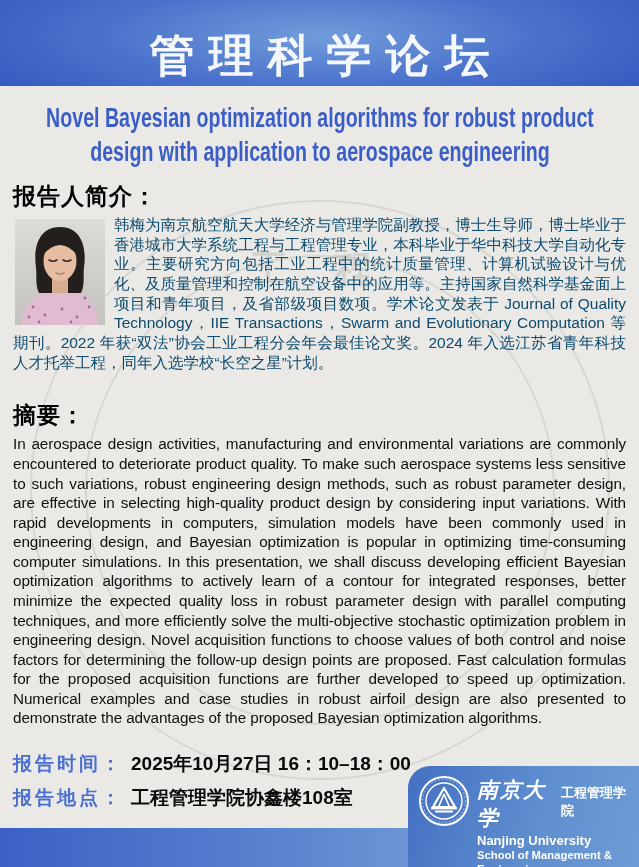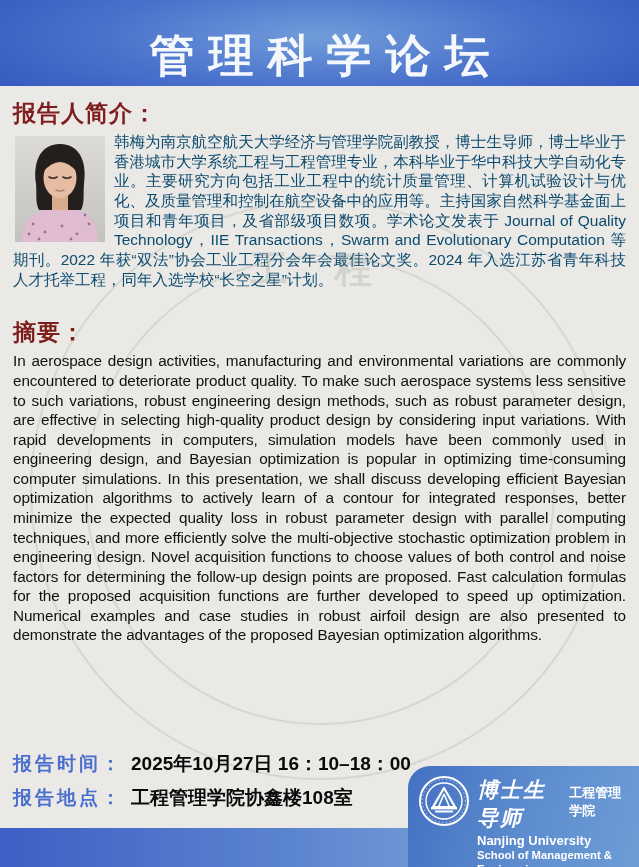--- a/index.html
+++ b/index.html
@@ -31,21 +31,21 @@
   .title-block { padding-top:15px; }
   .title-line { width:max-content; margin-left:50%; transform:translateX(-50%) scaleX(0.70);
     transform-origin:center; white-space:nowrap; font-size:28px; font-weight:bold; color:#3b5ec6;
     line-height:34px; }
 
   .speaker-block { margin-top:9px; padding-left:110px; color:#3355c3; font-weight:bold;
     font-size:20px; line-height:27px; }
   .speaker-row .lbl { margin-right:10px; }
   .speaker-row .nm { margin-right:14px; letter-spacing:2px; }
 
-  .sec-heading { margin:12px 0 3px 13px; font-size:23px; font-weight:800; color:#7f1d1d; letter-spacing:1px; }
+  .sec-heading { margin:12px 0 3px 13px; font-size:23px; font-weight:800; color:#000000; letter-spacing:1px; }
 
   .bio { margin:2px 13px 0 13px; font-size:15.5px; line-height:1.27; text-align:justify;
     color:#0c4a6e; font-weight:500; }
   .photo { float:left; width:90px; height:106px; margin:4px 9px 2px 2px; display:block; }
 
   .abstract-heading { clear:both;margin-top:28px; }
   .abstract { margin:0 13px; font-size:15.3px; line-height:1.28; text-align:justify;
     color:#101010; font-weight:500; letter-spacing:-0.1px; }
 
   
@@ -81,20 +81,24 @@
 
   <div class="card-upper"></div>
   <div class="card-lower"></div>
 
   <div class="wm-circle wm-c1"></div>
   <div class="wm-circle wm-c2"></div>
   <div class="wm-chars">工程</div>
 
   <div class="content">
 
+    <div class="title-block">
+      <div class="title-line">Novel Bayesian optimization algorithms for robust product</div>
+      <div class="title-line">design with application to aerospace engineering</div>
+    </div>
 
 
     <div class="sec-heading">报告人简介：</div>
 
     <div class="bio">
       <svg class="photo" viewBox="0 0 90 106" xmlns="http://www.w3.org/2000/svg">
         <defs>
           <linearGradient id="pbg" x1="0" y1="0" x2="0" y2="1">
             <stop offset="0" stop-color="#dcdbd8"></stop>
               <stop offset="1" stop-color="#c3c2bf"></stop>
@@ -144,21 +148,21 @@
         <circle cx="26" cy="26" r="24" stroke="#ffffff" stroke-width="2" fill="none"></circle>
         <circle cx="26" cy="26" r="21.5" stroke="#ffffff" stroke-width="0.8" fill="none" stroke-dasharray="1.2 2.6" opacity="0.9"></circle>
         <circle cx="26" cy="26" r="18" stroke="#ffffff" stroke-width="1.4" fill="none"></circle>
         <path d="M26 13 L37 32 L15 32 Z" stroke="#ffffff" stroke-width="2.2" fill="none" stroke-linejoin="round"></path>
         <path d="M26 19 L31.5 32 M26 19 L20.5 32" stroke="#ffffff" stroke-width="1.6" fill="none"></path>
         <rect x="13" y="32" width="26" height="2.4" fill="#ffffff"></rect>
         <rect x="17" y="35.5" width="18" height="2" fill="#ffffff"></rect>
       </svg>
       <div class="panel-names">
         <div class="cn-line">
-          <span class="univ-cn">博士生导师</span>
+          <span class="univ-cn">南京大学</span>
           <span class="school-cn">工程管理学院</span>
         </div>
         <div class="univ-en">Nanjing University</div>
         <div class="school-en">School of Management &amp; Engineering</div>
       </div>
     </div>
 
   </div>
 
 </div>

